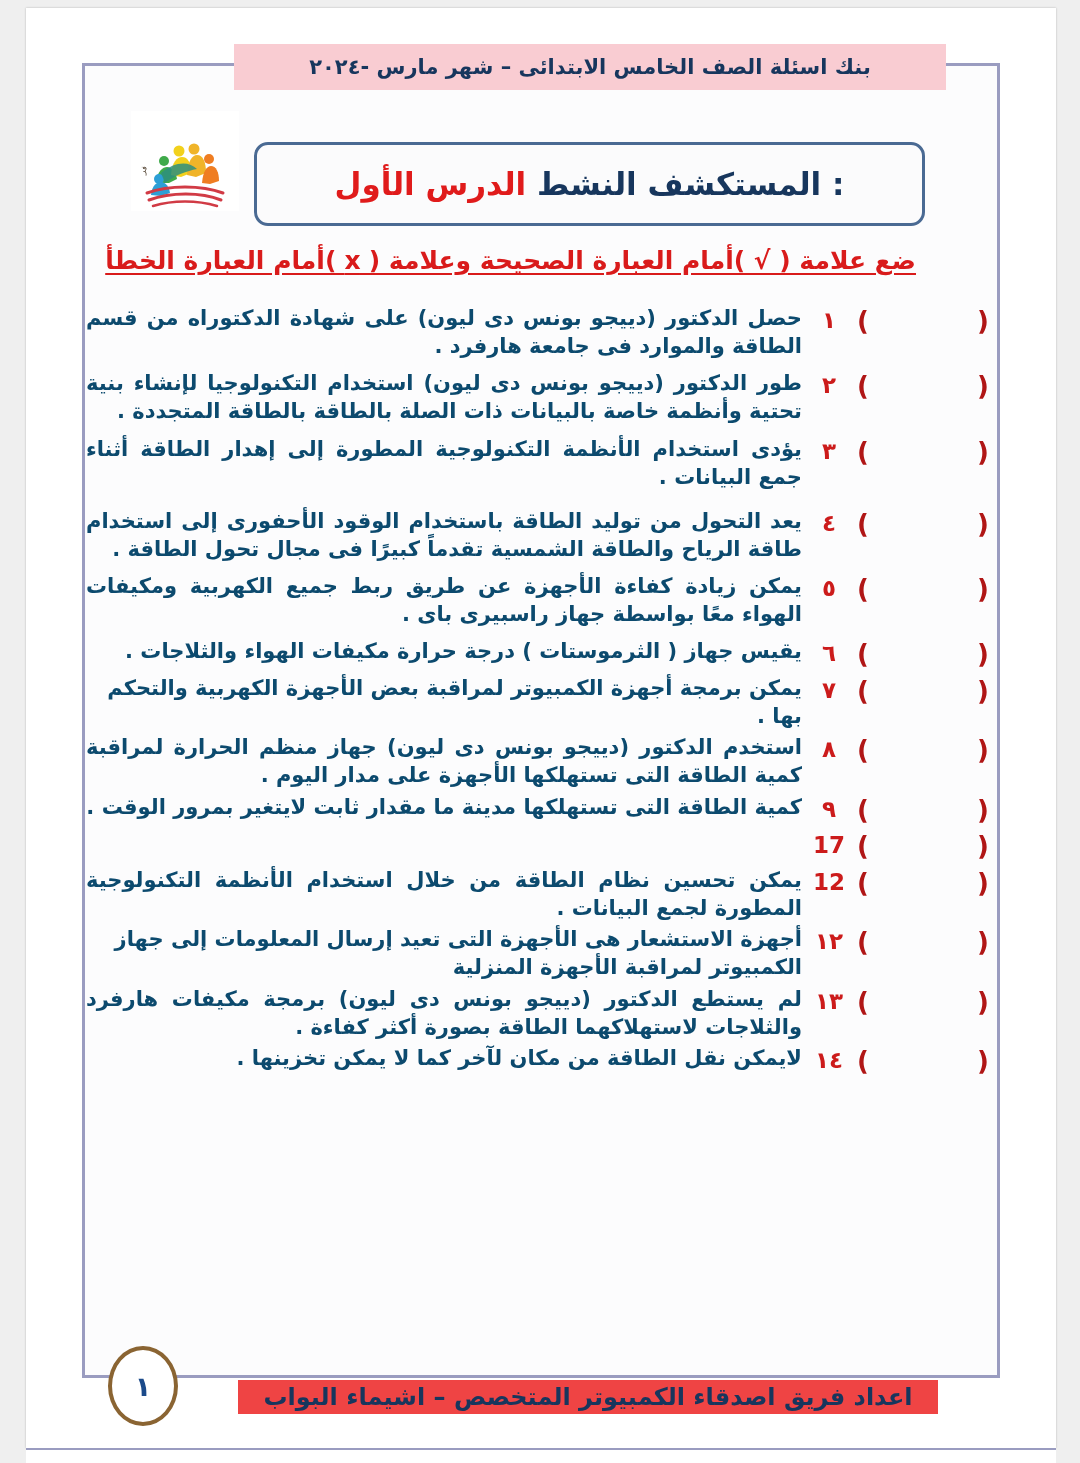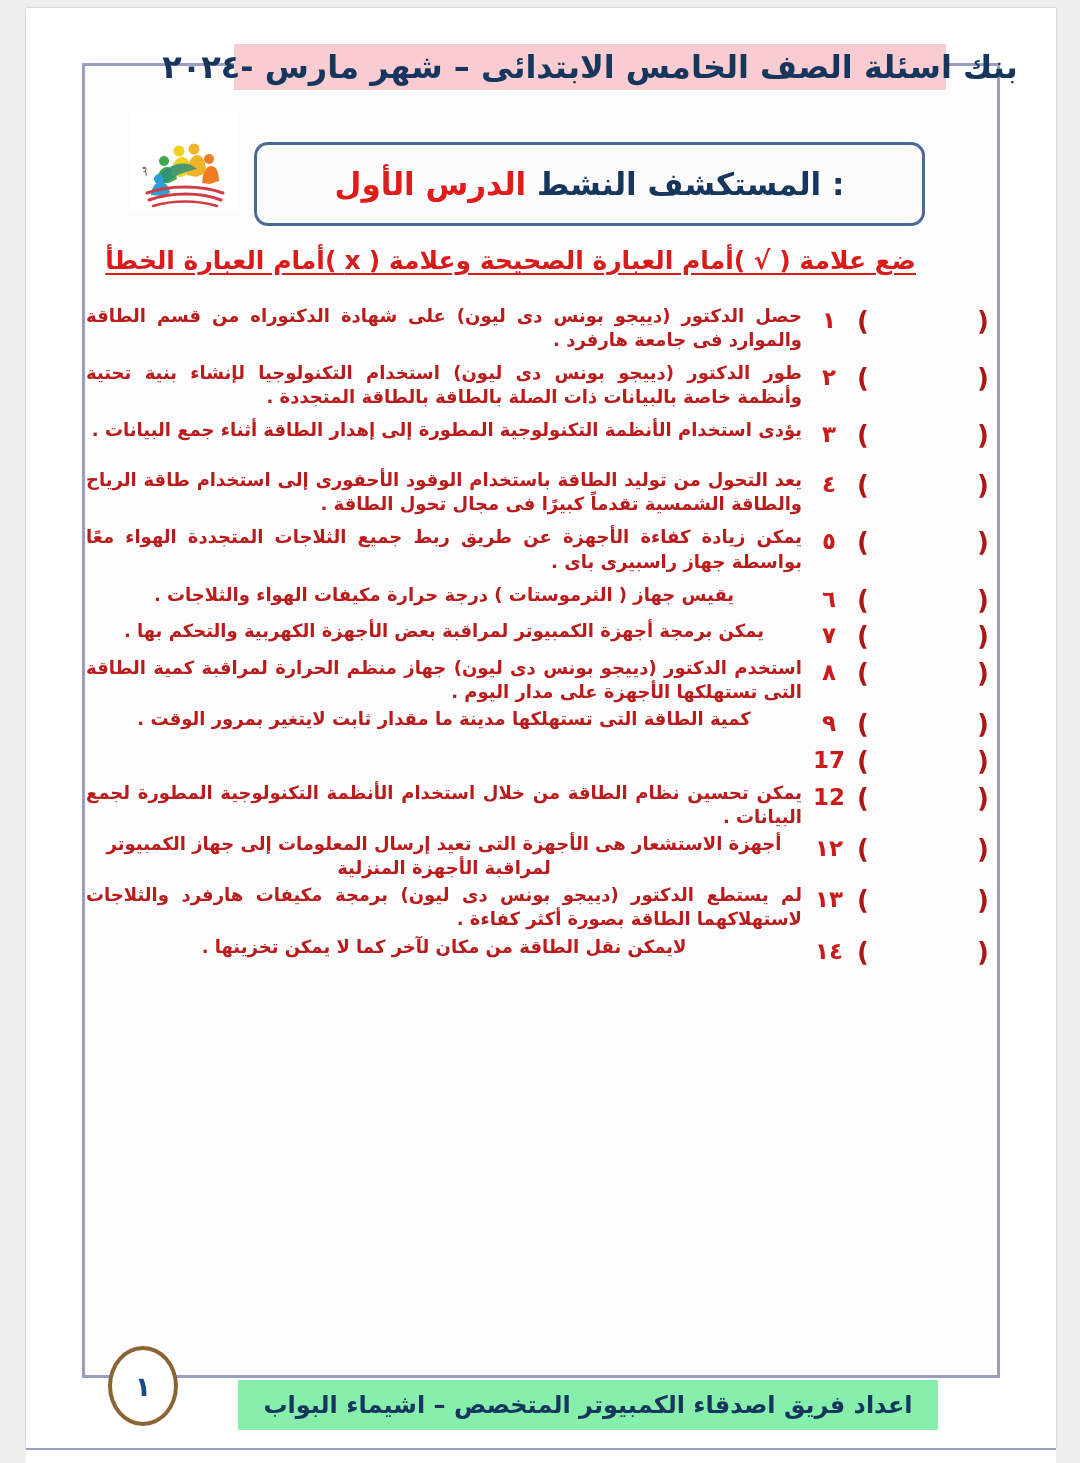--- a/index.html
+++ b/index.html
@@ -52,21 +52,21 @@
     width: 712px;
     height: 46px;
     background: #f9ccd2;
     display: flex;
     align-items: center;
     justify-content: center;
     z-index: 6;
   }
   .header-banner .txt {
     color: #17365d;
-    font-size: 32px;
+    font-size: 21px;
     font-weight: bold;
     letter-spacing: -0.4px;
     white-space: nowrap;
   }
 
   
   .logo-box {
     position: absolute;
     left: 105px;
     top: 103px;
@@ -160,28 +160,28 @@
     flex: 0 0 34px;
     color: #cc1b1b;
     font-size: 23px;
     font-weight: bold;
     text-align: center;
     line-height: 1.3;
     padding-top: 2px;
   }
   .q-text {
     flex: 1 1 auto;
-    color: #b91c1c;
-    font-size: 18px;
+    color: #0c4a6e;
+    font-size: 21px;
     font-weight: bold;
     line-height: 1.34;
     letter-spacing: -0.3px;
   }
   .q-text.justify { text-align: justify; text-align-last: right; }
-  .q-text.right { text-align: center; }
+  .q-text.right { text-align: right; }
 
   
   .q-row[data-gap="lg"] { margin-bottom: 16px; }
   .q-row[data-gap="md"] { margin-bottom: 9px; }
   .q-row[data-gap="sm"] { margin-bottom: 3px; }
 
   
   .page-num {
     position: absolute;
     left: 82px;
@@ -199,22 +199,22 @@
   .page-num .n {
     color: #1b4a8a;
     font-size: 27px;
     font-weight: bold;
   }
   .footer-banner {
     position: absolute;
     left: 212px;
     top: 1372px;
     width: 700px;
-    height: 50px;
-    background: #86efac;
+    height: 34px;
+    background: #ef4444;
     display: flex;
     align-items: center;
     justify-content: center;
     z-index: 6;
   }
   .footer-banner .txt {
     color: #17365d;
     font-size: 24px;
     font-weight: bold;
     white-space: nowrap;
@@ -325,21 +325,21 @@
       </div>
     </div>
 
     <div class="q-row" data-gap="md">
       <span class="q-paren-outer">(</span>
       <span class="q-gap"></span>
       <span class="q-paren-inner">)</span>
       <div class="q-body">
         <div class="q-line">
           <span class="q-num">٥</span>
-          <span class="q-text justify">يمكن زيادة كفاءة الأجهزة عن طريق ربط جميع الثلاجات المتجددة الهواء معًا بواسطة جهاز راسبيرى باى  .</span>
+          <span class="q-text justify">يمكن زيادة كفاءة الأجهزة عن طريق ربط جميع الكهربية ومكيفات الهواء معًا بواسطة جهاز راسبيرى باى  .</span>
         </div>
       </div>
     </div>
 
     <div class="q-row" data-gap="sm">
       <span class="q-paren-outer">(</span>
       <span class="q-gap"></span>
       <span class="q-paren-inner">)</span>
       <div class="q-body">
         <div class="q-line">

